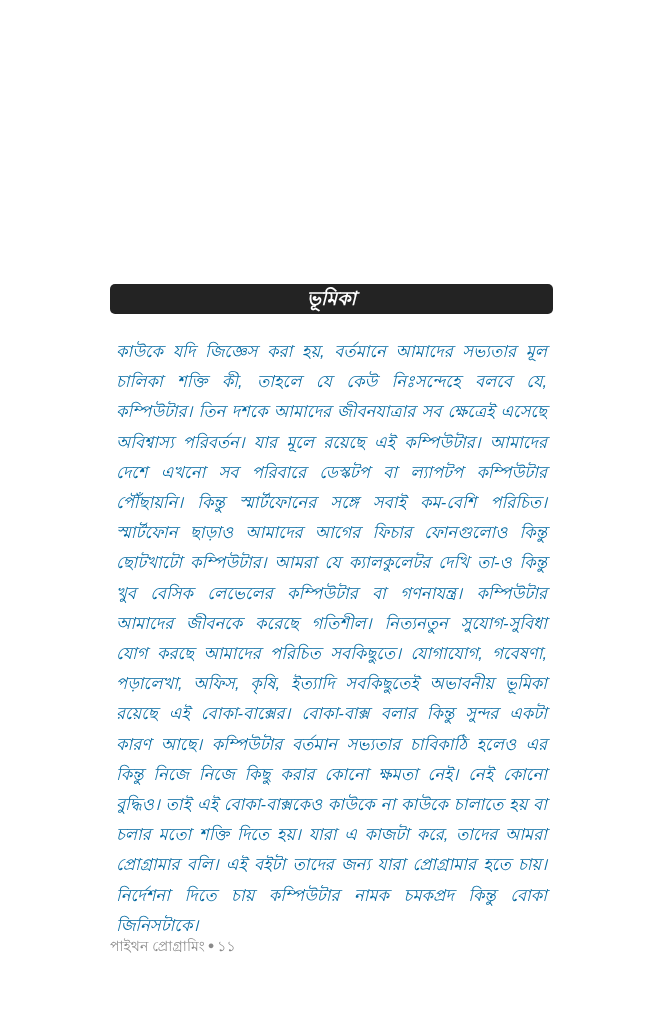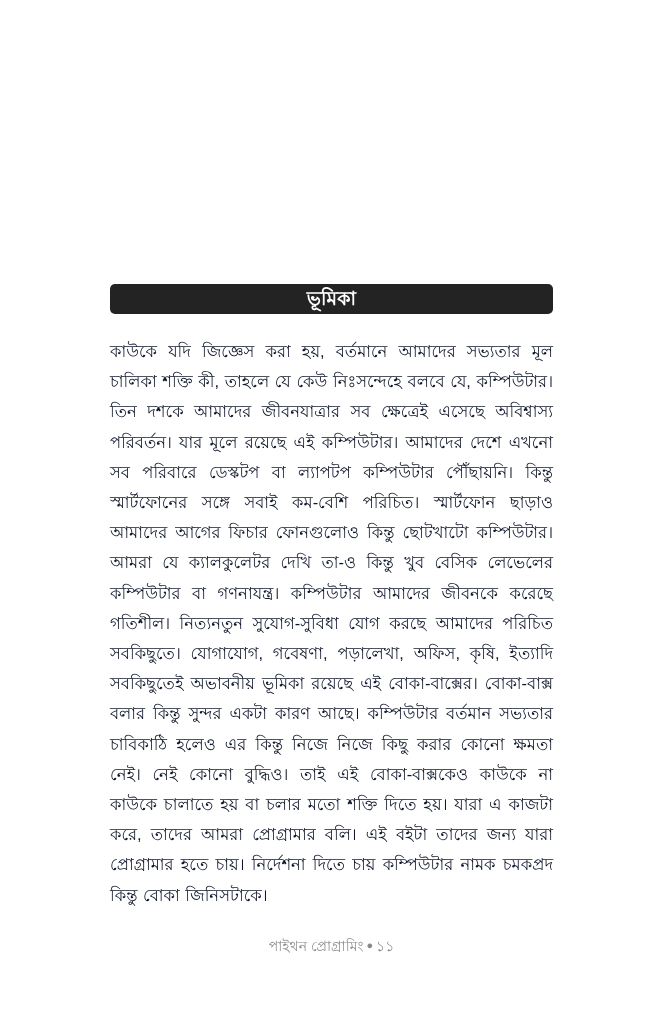--- a/index.html
+++ b/index.html
@@ -22,20 +22,21 @@
     inset: 0;
     background: #ffffff;
   }
 
   
   .content {
     position: absolute;
     left: 110px;
     top: 284px;
     width: 443px;
+    font-style: italic;
   }
 
   
   .title-bar {
     width: 443px;
     height: 30px;
     background: #232323;
     border-radius: 5px;
     display: flex;
     align-items: center;
@@ -52,43 +53,43 @@
     font-family: "Liberation Sans", "DejaVu Sans", sans-serif;
     transform: translateY(-1px);
   }
 
   
   .body-text {
     margin-top: 22px;
   }
 
   .para {
-    margin: 0;
+    margin: 6px;
     text-align: justify;
     text-justify: inter-word;
     font-size: 16.4px;
     line-height: 30.2px;
-    color: #0f172a;
+    color: #0369a1;
     font-family: "Liberation Sans", "DejaVu Sans", sans-serif;
     word-spacing: 1px;
   }
 
   .para + .para {
     margin-top: 20px;
   }
 
   
 
   
   .footer {
     position: absolute;
     left: 110px;
     top: 936px;
     width: 443px;
-    text-align: center;
+    text-align: left;
     font-size: 14px;
     line-height: 18px;
     color: #8a8a8a;
     font-family: "Liberation Sans", "DejaVu Sans", sans-serif;
     white-space: nowrap;
   }
 
   .footer .sep {
     font-size: 11px;
     vertical-align: 2px;

